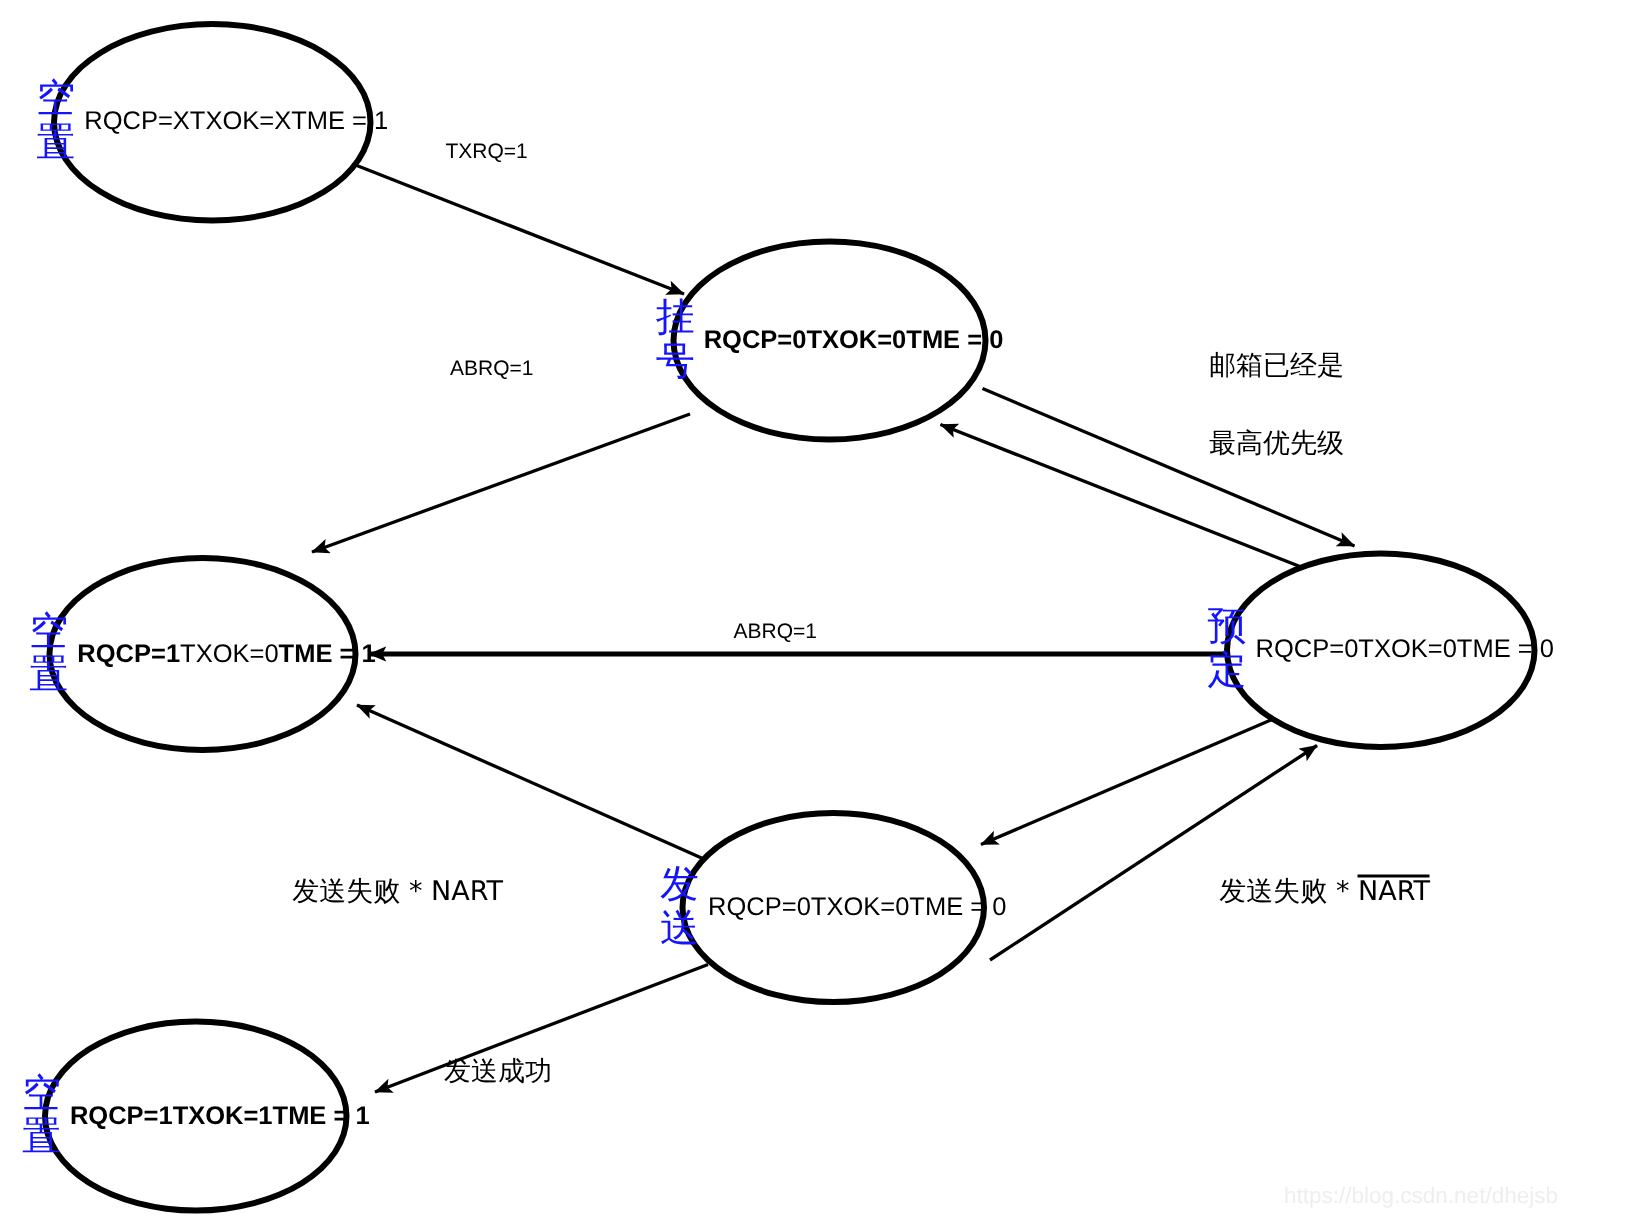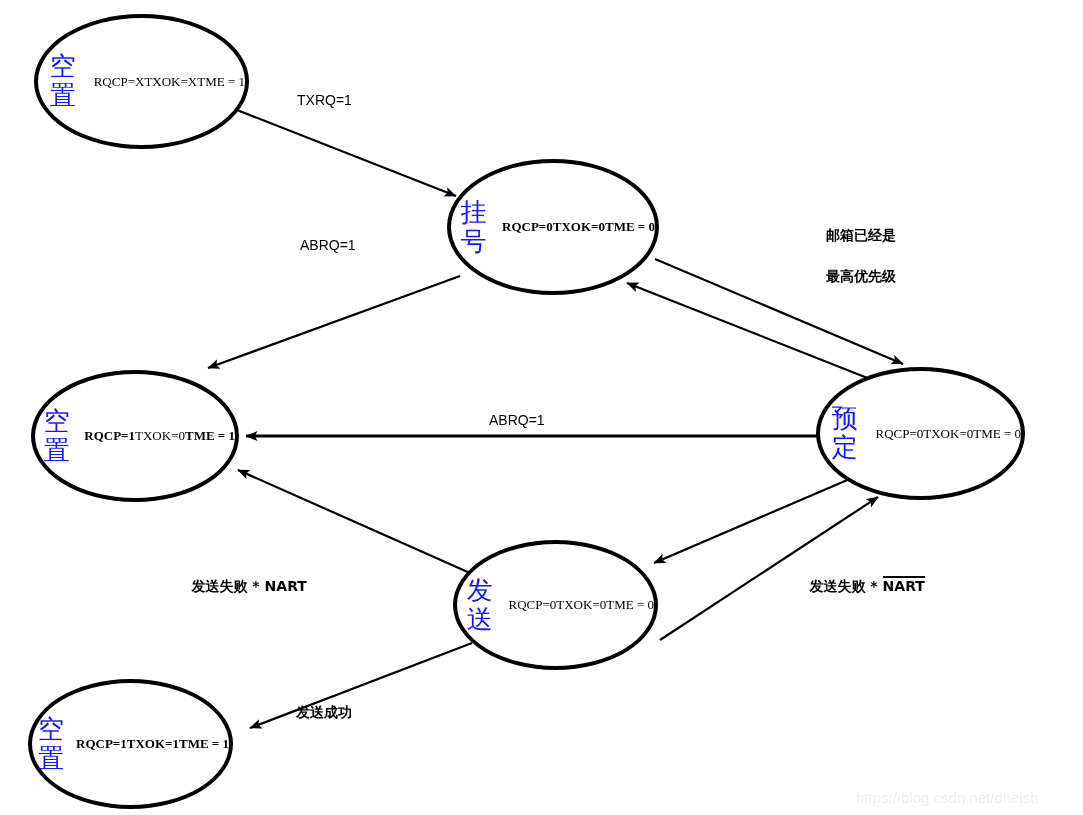--- a/index.html
+++ b/index.html
@@ -36,39 +36,38 @@
   }
   .node-title {
     color: #1414ff;
     font-size: 26px;
     letter-spacing: 6px;
     line-height: 1.1;
     margin-bottom: 1px;
     font-family: "DejaVu Sans", sans-serif;
   }
   .node-line {
-    font-size: 13px;
+    font-size: 17px;
     color: #000000;
     line-height: 1.22;
     white-space: pre;
-    font-family: Liberation Serif, serif;
+    font-family: Liberation Sans, sans-serif;
   }
   .node-line.bold { font-weight: bold; }
   .edge-label {
     position: absolute;
     font-size: 14px;
     color: #000000;
     white-space: pre;
     line-height: 1.45;
     font-family: "Liberation Sans", sans-serif;
   }
   .edge-label.cjk {
     font-family: "DejaVu Sans", "Liberation Sans", sans-serif;
-    font-size: 14px;
-    font-weight: bold;
+    font-size: 18px;
   }
   .edge-label .l2 { display: block; }
   .edge-label.align-right { text-align: right; }
   .ovl {
     border-top: 2px solid #000000;
     padding-top: 0px;
     display: inline-block;
     line-height: 1.15;
   }
   .watermark {

